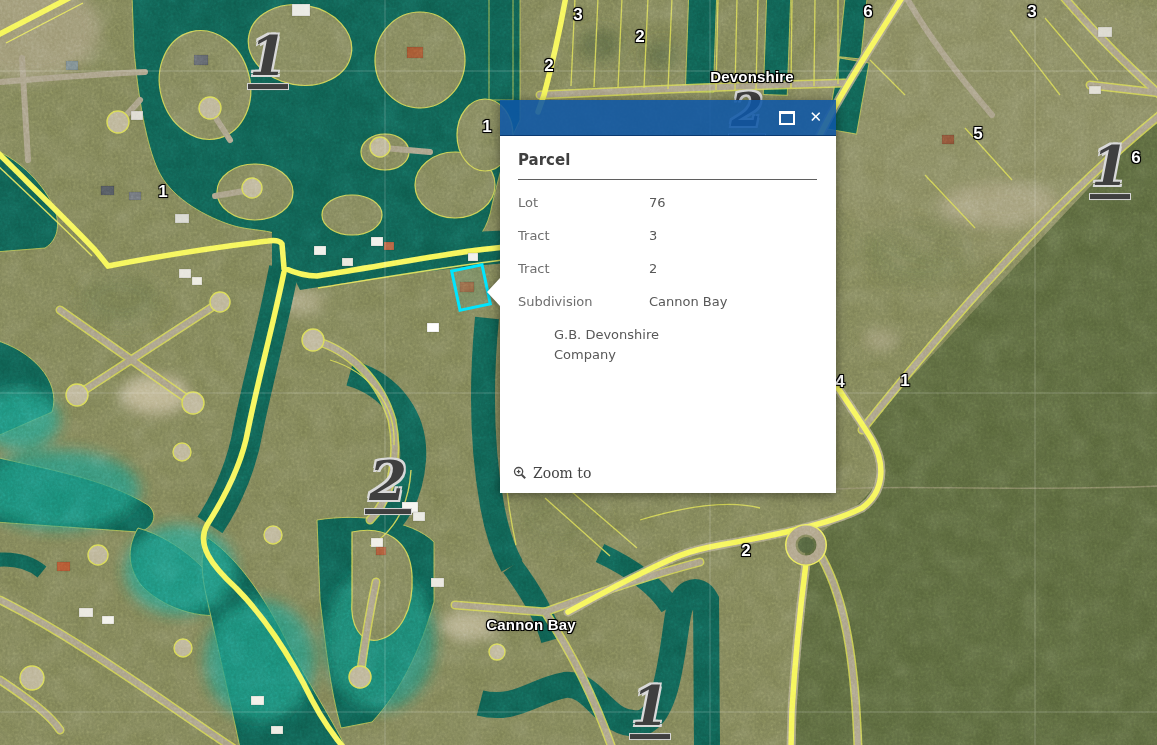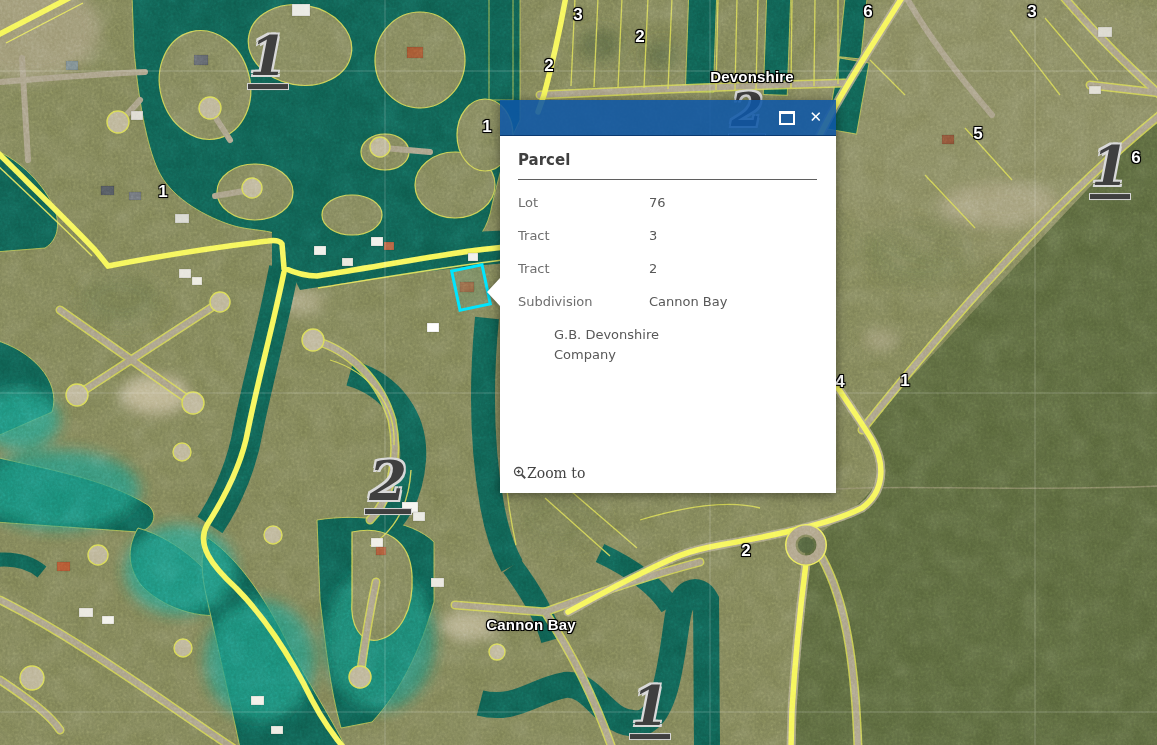--- a/index.html
+++ b/index.html
@@ -33,21 +33,21 @@
     display:flex;justify-content:flex-end;align-items:center;padding-right:14px;gap:14px;cursor:move;}
   .maxicon{display:inline-block;width:12px;height:9px;border:2px solid #fff;border-top-width:3px;cursor:pointer;}
   .closeicon{color:#fff;font-size:15px;font-weight:bold;line-height:1;cursor:pointer;}
   .popup-body{position:absolute;top:36px;left:0;right:0;bottom:0;background:#fff;
     padding:15px 19px 12px 18px;box-sizing:border-box;}
   .popup-heading{font-size:15px;font-weight:bold;color:#404040;}
   .popup-divider{height:1px;background:#5f5f5f;margin:10px 0 13px 0;}
   .attr-row{display:flex;margin-bottom:13px;font-size:13px;line-height:20px;}
   .attr-label{width:95px;flex-shrink:0;color:#6e6e6e;}
   .attr-value{color:#585858;max-width:152px;margin-left:36px;}
-  .zoomto{position:absolute;left:13px;bottom:12px;display:flex;align-items:center;
+  .zoomto{position:absolute;left:13px;bottom:12px;display:flex;align-items:center;gap:6px;
     font-family:"DejaVu Serif",serif;font-size:14px;color:#454545;cursor:pointer;}
   .callout{position:absolute;left:-13px;top:178px;width:0;height:0;
     border-top:14px solid transparent;border-bottom:14px solid transparent;
     border-right:13px solid #fff;filter:drop-shadow(-2px 1px 2px rgba(0,0,0,.25));}
 </style>
 </head>
 <body>
 
 <div id="stage">
 

